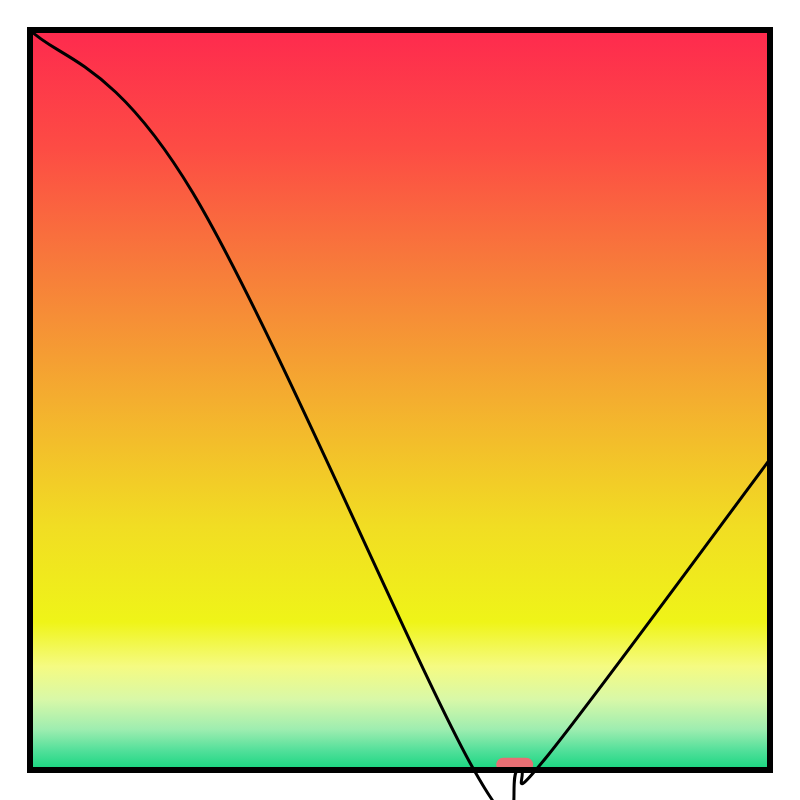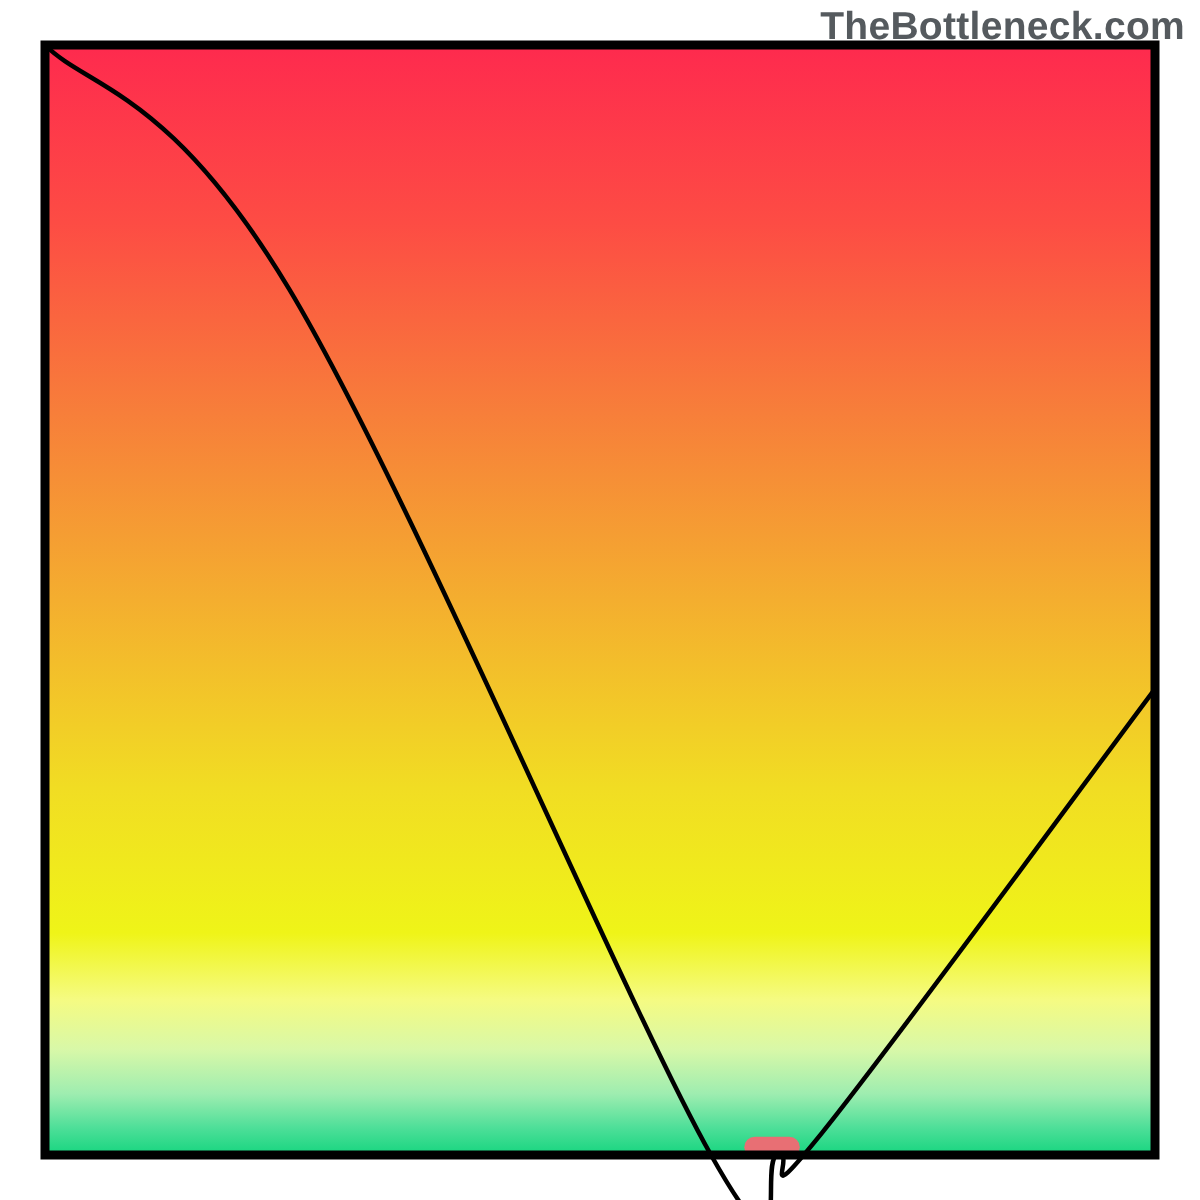--- a/index.html
+++ b/index.html
@@ -27,21 +27,20 @@
   svg {
     position: absolute;
     top: 0;
     left: 0;
   }
 </style>
 </head>
 <body>
 
 <div class="frame">
-  <div class="watermark">TheBottleneck.com</div>
 
   <svg id="plot" width="800" height="800">
     <defs>
       <linearGradient id="bg-grad" x1="0" y1="0" x2="0" y2="1">
           <stop offset="0%" stop-color="#fe2a4e"></stop>
           <stop offset="16%" stop-color="#fd4c44"></stop>
           <stop offset="33%" stop-color="#f77e3a"></stop>
           <stop offset="50%" stop-color="#f4ae2f"></stop>
           <stop offset="67%" stop-color="#f1dd23"></stop>
           <stop offset="80%" stop-color="#eff418"></stop>

